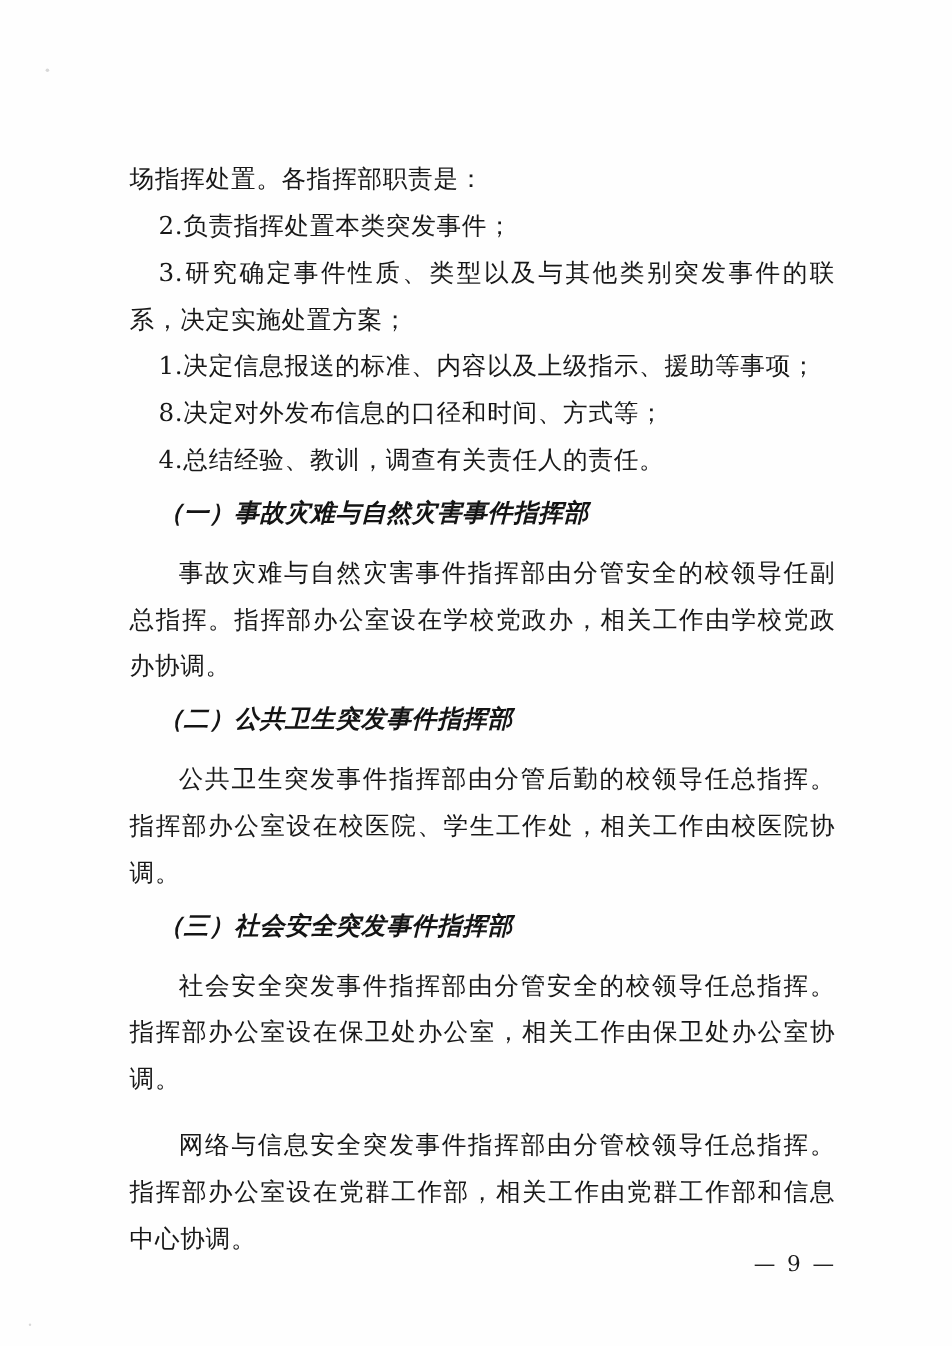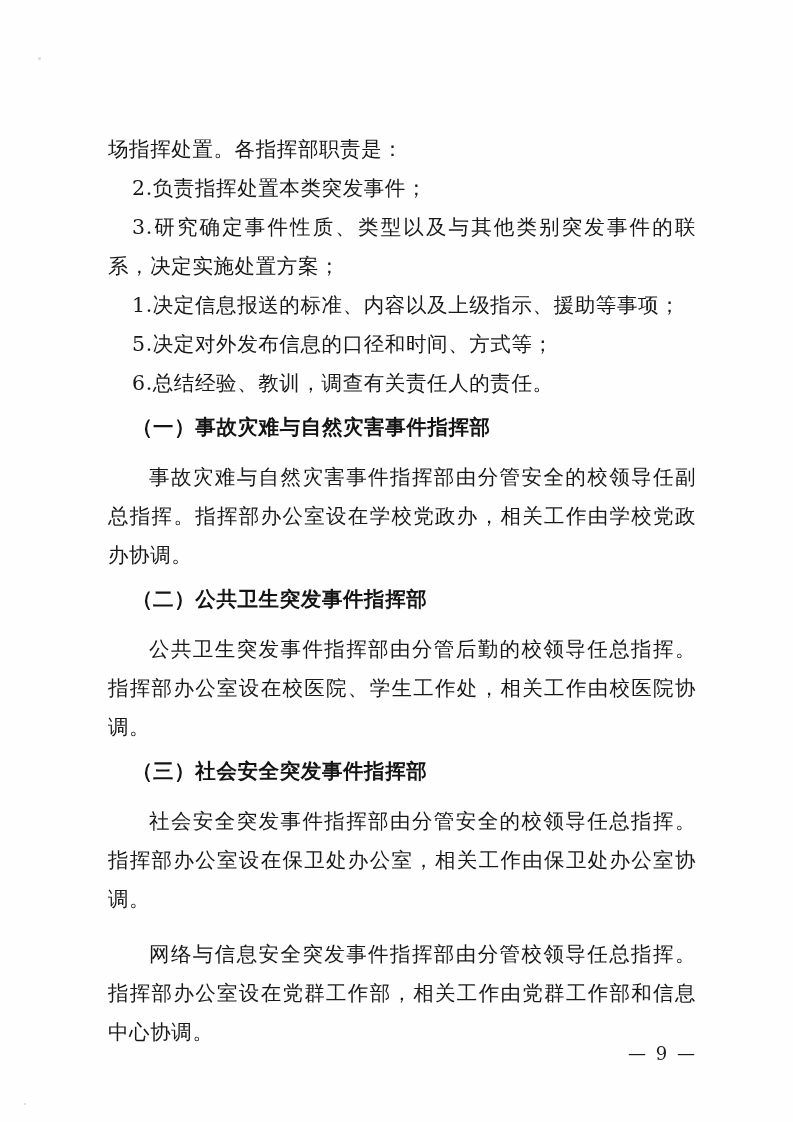--- a/index.html
+++ b/index.html
@@ -49,20 +49,21 @@
   }
   .heading {
     font-size: 20.5px;
     line-height: 39px;
     letter-spacing: 0.6px;
     text-indent: 24px;
     margin: 0;
     color: #141414;
     font-weight: 600;
     font-family: "DejaVu Sans", sans-serif;
+    font-style: italic;
   }
   .gap-small { height: 5px; }
   .page-number {
     position: absolute;
     right: 96px;
     bottom: 58px;
     font-size: 18px;
     letter-spacing: 2px;
     color: #1a1a1a;
     font-family: "DejaVu Serif", serif;
@@ -82,22 +83,22 @@
 
   <div class="speck" style="left:38px; top:57px;"></div>
   <div class="speck" style="left:24px; top:1103px; width:2px; height:2px;"></div>
 
   <div class="content">
 
     <p class="para noindent">场指挥处置。各指挥部职责是：</p>
     <p class="para indent-small">2.负责指挥处置本类突发事件；</p>
     <p class="para indent-small">3.研究确定事件性质、类型以及与其他类别突发事件的联系，决定实施处置方案；</p>
     <p class="para indent-small">1.决定信息报送的标准、内容以及上级指示、援助等事项；</p>
-    <p class="para indent-small">5.决定对外发布信息的口径和时间、方式等；</p>
-    <p class="para indent-small">6.总结经验、教训，调查有关责任人的责任。</p>
+    <p class="para indent-small">8.决定对外发布信息的口径和时间、方式等；</p>
+    <p class="para indent-small">4.总结经验、教训，调查有关责任人的责任。</p>
 
     <div class="gap-small"></div>
     <p class="heading">（一）事故灾难与自然灾害事件指挥部</p>
     <p class="para indent">事故灾难与自然灾害事件指挥部由分管安全的校领导任副总指挥。指挥部办公室设在学校党政办，相关工作由学校党政办协调。</p>
 
     <div class="gap-small"></div>
     <p class="heading">（二）公共卫生突发事件指挥部</p>
     <p class="para indent">公共卫生突发事件指挥部由分管后勤的校领导任总指挥。指挥部办公室设在校医院、学生工作处，相关工作由校医院协调。</p>
 
     <div class="gap-small"></div>

